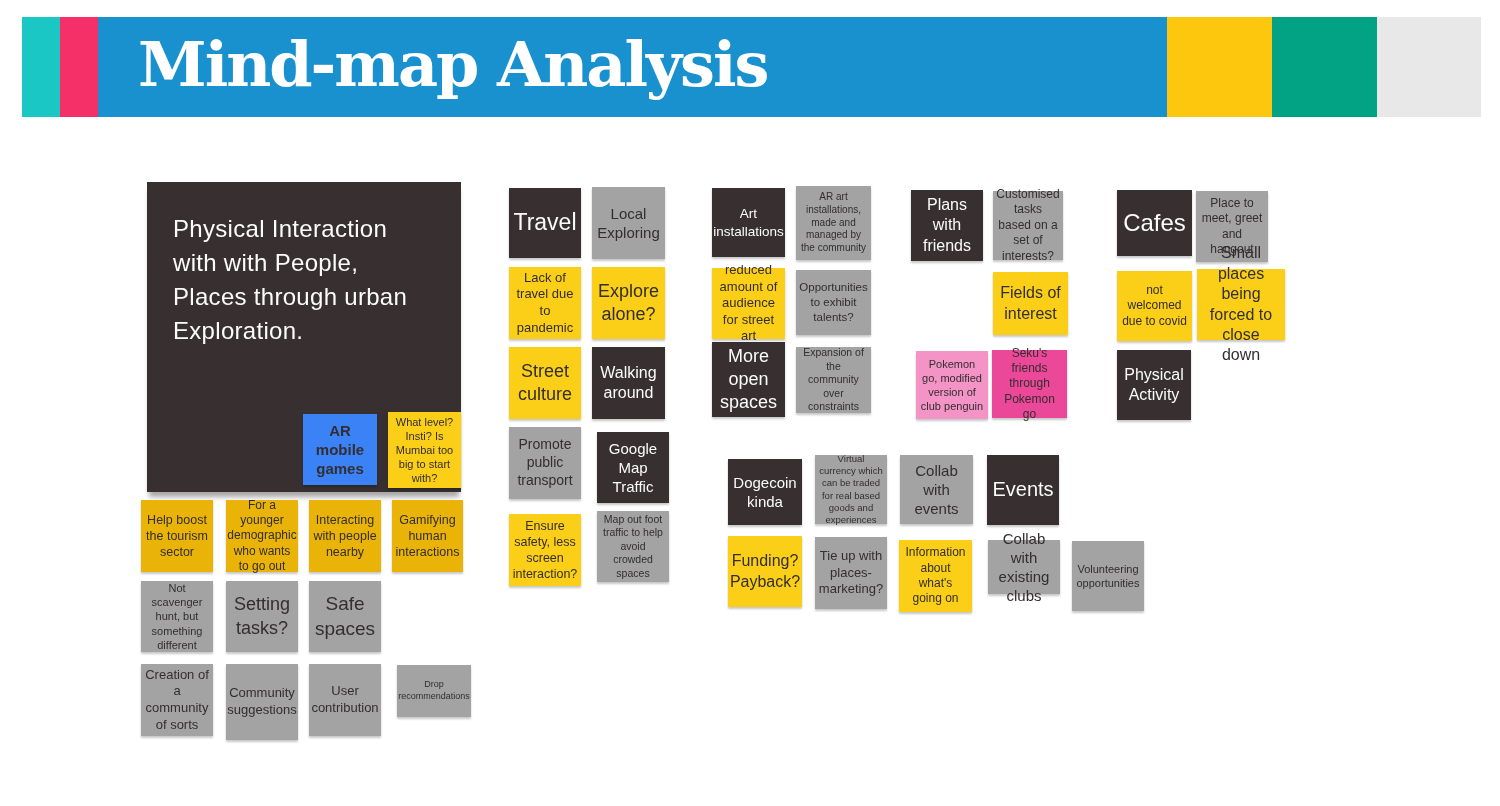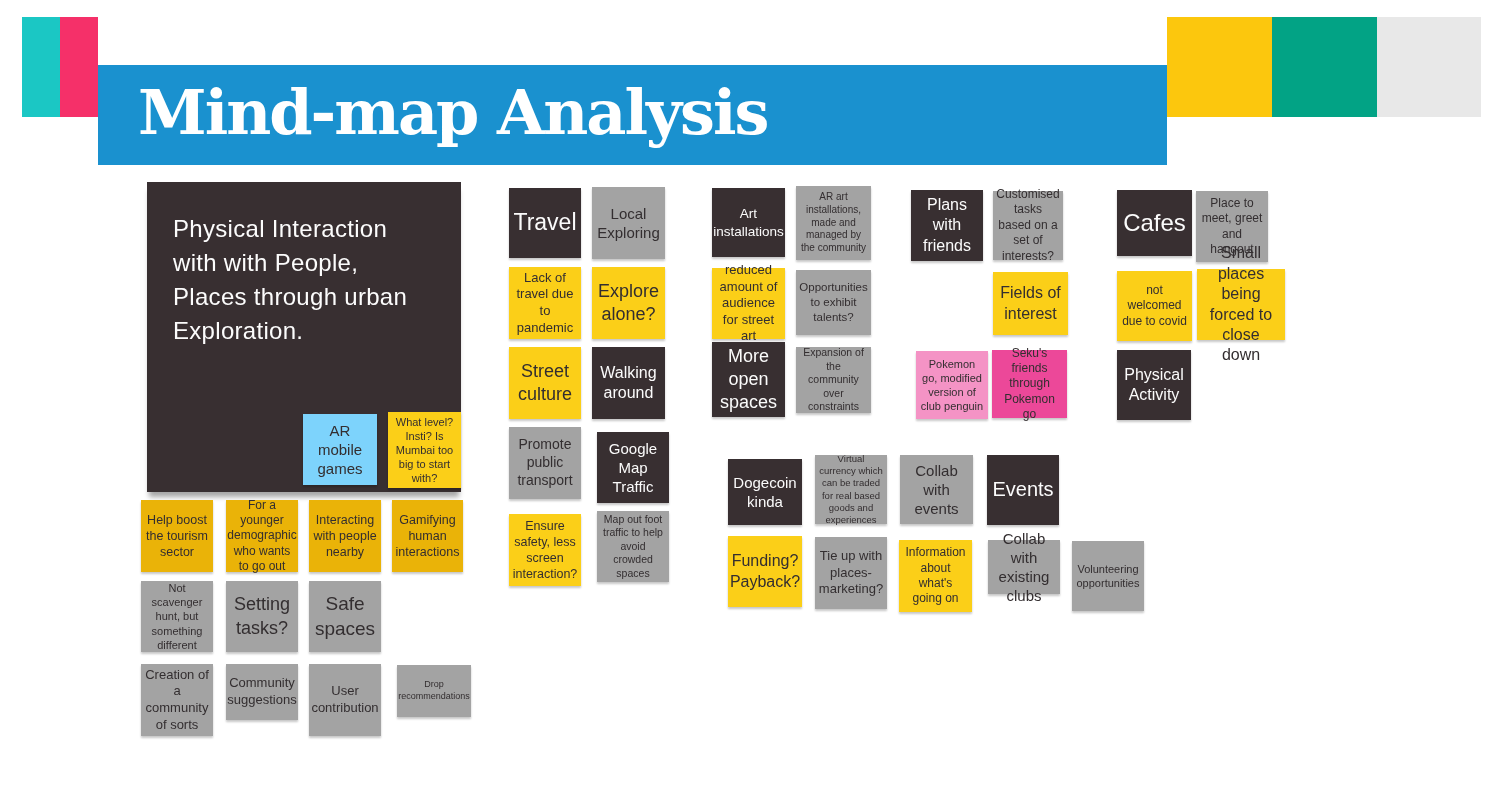--- a/index.html
+++ b/index.html
@@ -4,39 +4,39 @@
 <style>
   * { margin: 0; padding: 0; box-sizing: border-box; }
   html, body { width: 1500px; height: 806px; background: #ffffff; overflow: hidden;
                font-family: "Liberation Sans", "DejaVu Sans", sans-serif; }
   .stage { position: relative; width: 1500px; height: 806px; background: #ffffff; }
 
   
   .hblock { position: absolute; top: 17px; height: 100px; }
   .h-teal   { left: 22px;   width: 38px;   background: #1bc7c4; }
   .h-pink   { left: 60px;   width: 38px;   background: #f53069; }
-  .h-blue   { left: 98px;   width: 1069px; background: #1a91cf; margin-top: 48px; }
+  .h-blue   { left: 98px;   width: 1069px; background: #1a91cf; }
   .h-yellow { left: 1167px; width: 105px;  background: #fcc70d; }
   .h-green  { left: 1272px; width: 105px;  background: #02a385; }
   .h-gray   { left: 1377px; width: 104px;  background: #e8e8e8; }
   .title { position: absolute; left: 40px; top: 50%; transform: translateY(-54%);
            color: #ffffff; font-family: "DejaVu Serif", "Liberation Serif", serif;
            font-weight: bold; font-size: 62px; letter-spacing: -2px; white-space: nowrap; }
 
   
   .note { position: absolute; display: flex; align-items: center; justify-content: center;
           text-align: center; padding: 4px; line-height: 1.28; color: #332e30;
           box-shadow: 0 2px 2px rgba(0,0,0,0.22); cursor: default; }
   .dark   { background: #382f31; color: #fbfbfb; }
   .teal   { background: #a3a3a3; }
   .yellow { background: #fbcf18; }
   .purple { background: #eab308; }
   .pink   { background: #f493c5; }
   .cream  { background: #ec4899; }
-  .white  { background: #7dd3fc; }
+  .white  { background: #3b82f6; font-weight: bold; }
 
   .main-note { align-items: flex-start; justify-content: flex-start; text-align: left;
                padding: 30px 30px 0 26px; line-height: 1.42; letter-spacing: 0.3px;
                color: #fcfcfc; box-shadow: 0 7px 5px -2px rgba(0,0,0,0.35); }
 </style>
 </head>
 <body>
 
 <div class="stage">
 
@@ -56,21 +56,21 @@
   <div class="note purple" style="left:141px;top:500px;width:72px;height:72px;font-size:12.5px">Help boost the tourism sector</div>
   <div class="note purple" style="left:226px;top:500px;width:72px;height:72px;font-size:12px">For a younger demographic who wants to go out</div>
   <div class="note purple" style="left:309px;top:500px;width:72px;height:72px;font-size:12.5px">Interacting with people nearby</div>
   <div class="note purple" style="left:392px;top:500px;width:71px;height:72px;font-size:12.5px">Gamifying human interactions</div>
 
   <div class="note teal" style="left:141px;top:581px;width:72px;height:71px;font-size:11px">Not scavenger hunt, but something different</div>
   <div class="note teal" style="left:226px;top:581px;width:72px;height:71px;font-size:18px">Setting tasks?</div>
   <div class="note teal" style="left:309px;top:581px;width:72px;height:71px;font-size:19px">Safe spaces</div>
 
   <div class="note teal" style="left:141px;top:664px;width:72px;height:72px;font-size:13px">Creation of a community of sorts</div>
-  <div class="note teal" style="left:226px;top:664px;width:72px;height:56px;font-size:13px">Community suggestions</div>
+  <div class="note teal" style="left:226px;top:664px;width:72px;height:76px;font-size:13px">Community suggestions</div>
   <div class="note teal" style="left:309px;top:664px;width:72px;height:72px;font-size:13px">User contribution</div>
   <div class="note teal" style="left:397px;top:665px;width:74px;height:52px;font-size:9px">Drop recommendations</div>
 
   <div class="note dark" style="left:509px;top:188px;width:72px;height:70px;font-size:23px">Travel</div>
   <div class="note teal" style="left:592px;top:187px;width:73px;height:72px;font-size:15px">Local Exploring</div>
   <div class="note yellow" style="left:509px;top:267px;width:72px;height:72px;font-size:13px">Lack of travel due to pandemic</div>
   <div class="note yellow" style="left:592px;top:267px;width:73px;height:72px;font-size:18px">Explore alone?</div>
   <div class="note yellow" style="left:509px;top:347px;width:72px;height:72px;font-size:18px">Street culture</div>
   <div class="note dark" style="left:592px;top:347px;width:73px;height:72px;font-size:16px">Walking around</div>
   <div class="note teal" style="left:509px;top:427px;width:72px;height:72px;font-size:14px">Promote public transport</div>

